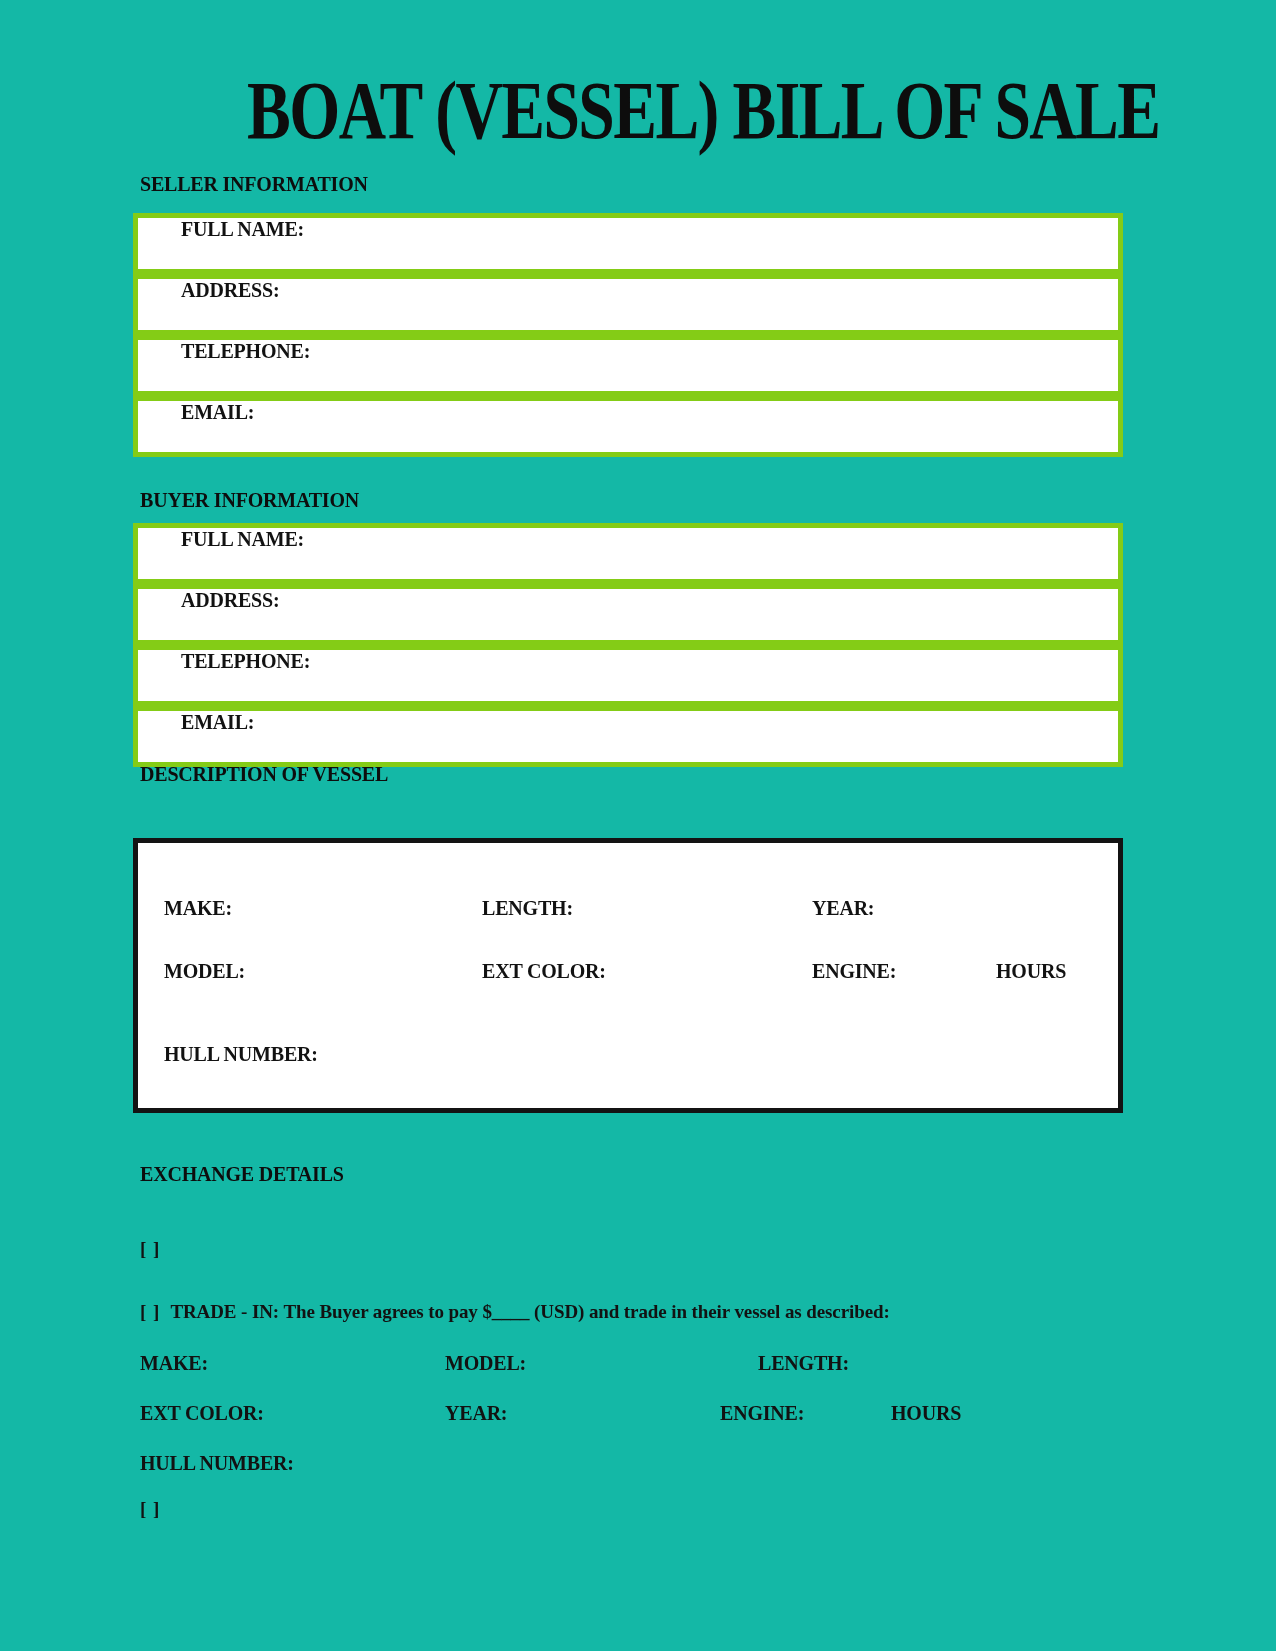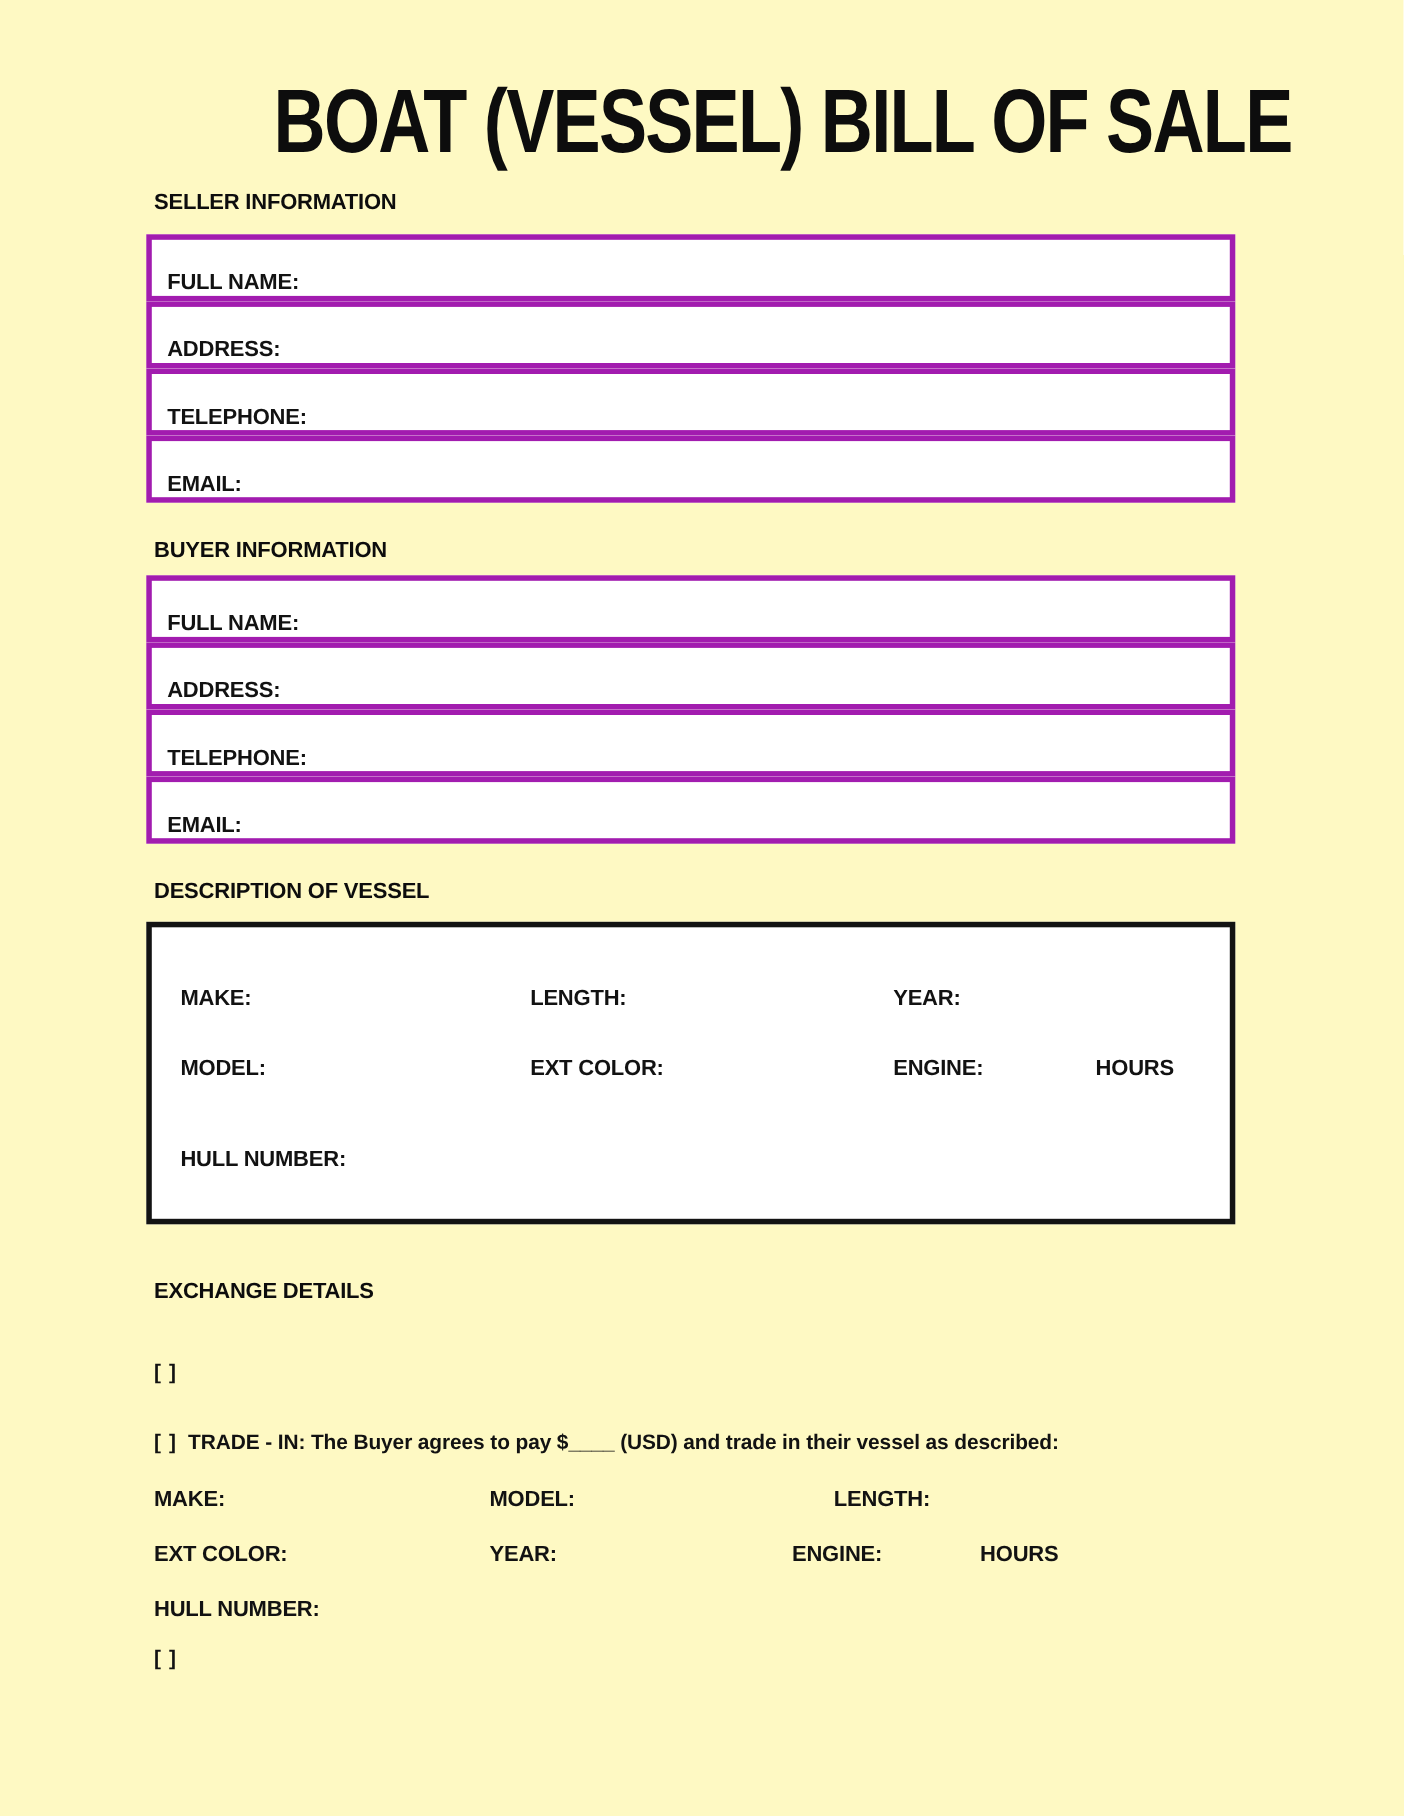--- a/index.html
+++ b/index.html
@@ -1,22 +1,22 @@
 <!DOCTYPE html>
 <html><head>
 <meta charset="utf-8">
 <style>
   html, body { margin: 0; padding: 0; background: #ffffff; }
   .page {
     position: relative;
     width: 1276px;
     height: 1651px;
-    background: #fef9c3;
+    background: #14b8a6;
     color: #121212;
-    font-family: Liberation Sans, sans-serif;
+    font-family: Liberation Serif, serif;
     overflow: hidden;
   }
 
   
   .doc-title {
     position: absolute;
     top: 64px;
     left: 133px;
     width: 990px;
     text-align: center;
@@ -45,25 +45,25 @@
 
   
   .fields-box {
     position: absolute;
     left: 133px;
     width: 990px;
   }
   .info-row {
     box-sizing: border-box;
     height: 61px;
-    border: 5px solid #a21caf;
+    border: 5px solid #84cc16;
     background: #ffffff;
     display: flex;
-    align-items: flex-end;
-    padding-left: 14px;
+    align-items: flex-start;
+    padding-left: 43px;
   }
   .info-row .row-label {
     font-size: 20px;
     font-weight: 700;
     letter-spacing: -0.2px;
   }
   .info-row .value-area {
     flex: 1;
     align-self: stretch;
   }
@@ -176,21 +176,21 @@
     <div class="info-row">
       <span class="row-label">TELEPHONE:</span>
       <span class="value-area"></span>
     </div>
     <div class="info-row">
       <span class="row-label">EMAIL:</span>
       <span class="value-area"></span>
     </div>
   </div>
 
-  <div class="section-heading" style="top:800px;">DESCRIPTION OF VESSEL</div>
+  <div class="section-heading" style="top:764px;">DESCRIPTION OF VESSEL</div>
   <div class="vessel-box">
     <div class="vrow vrow1">
       <span class="vlabel vl-0">MAKE:</span>
       <span class="vlabel vl-1">LENGTH:</span>
       <span class="vlabel vl-2">YEAR:</span>
     </div>
     <div class="vrow vrow2">
       <span class="vlabel vl-0">MODEL:</span>
       <span class="vlabel vl-1">EXT COLOR:</span>
       <span class="vlabel vl-2">ENGINE:</span>

